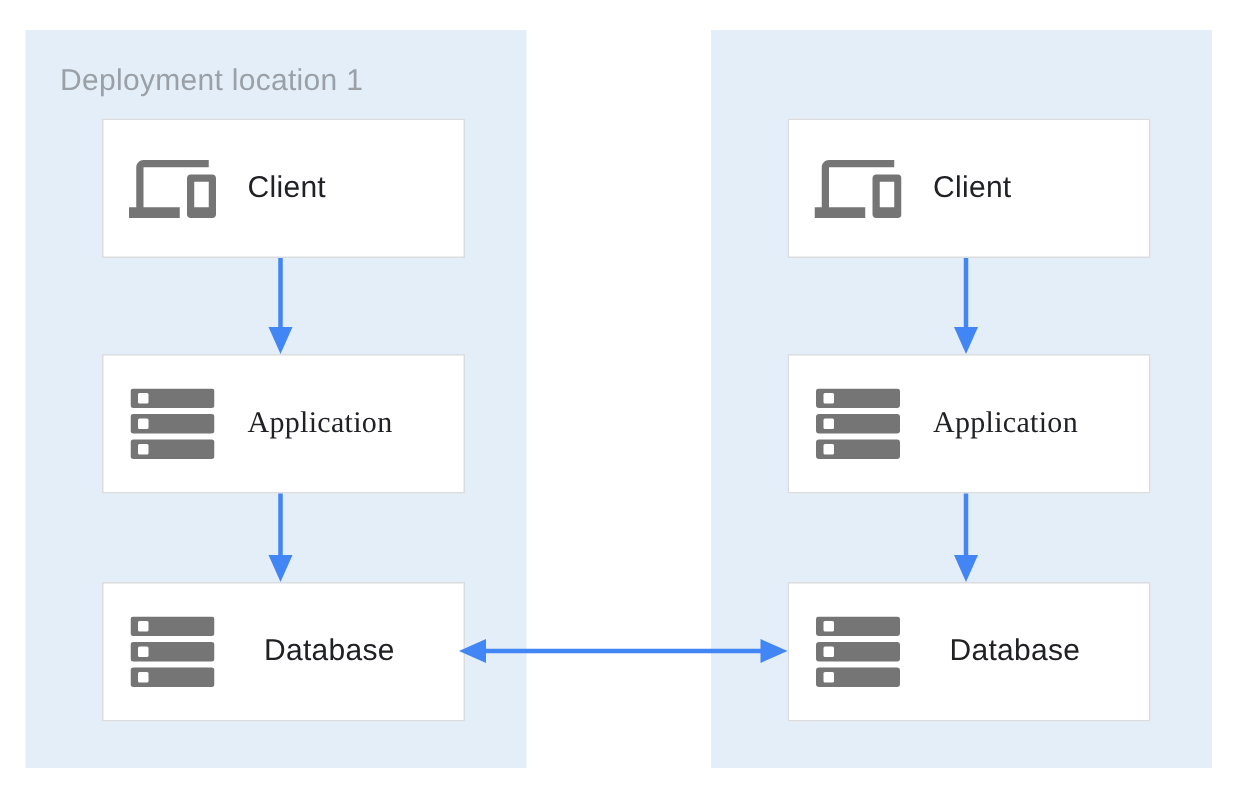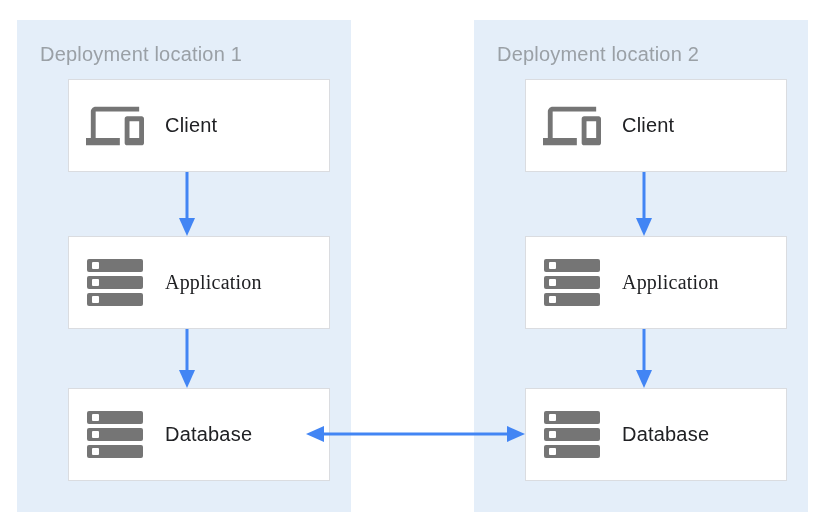--- a/index.html
+++ b/index.html
@@ -26,32 +26,32 @@
     left: 23px;
     font-size: 20px;
     line-height: 22px;
     color: #9AA0A6;
     letter-spacing: 0.2px;
     white-space: nowrap;
   }
   .node {
     position: absolute;
     left: 51px;
-    width: 262px;
+    width: 242px;
     height: 93px;
     background: #FFFFFF;
     border: 1px solid #DADCE0;
     box-sizing: border-box;
     display: flex;
     align-items: center;
     padding-left: 16px;
   }
   .node-client      { top: 59px;  }
   .node-application { top: 216px; font-family: Liberation Serif, serif; }
-  .node-database    { top: 368px; }
+  .node-database    { top: 368px; gap: 11px; }
   .icon-wrap {
     width: 60px;
     height: 60px;
     display: flex;
     align-items: center;
     justify-content: center;
     margin-right: 20px;
     flex: 0 0 auto;
   }
   .node-label {
@@ -115,21 +115,20 @@
             <rect x="5" y="20" width="7" height="7" rx="1"></rect>
             <rect x="5" y="37" width="7" height="7" rx="1"></rect>
           </g>
         </svg>
       </span>
       <span class="node-label">Database</span>
     </div>
   </section>
 
   <section class="panel panel-2">
-    <div class="panel-title">Deployment location 2</div>
 
     <div class="node node-client">
       <span class="icon-wrap">
         <svg width="58" height="58" viewBox="0 0 24 24" aria-hidden="true">
           <path fill="#757575" d="M4 6h18V4H4c-1.1 0-2 .9-2 2v11H0v3h14v-3H4V6zm19 2h-6c-.55 0-1 .45-1 1v10c0 .55.45 1 1 1h6c.55 0 1-.45 1-1V9c0-.55-.45-1-1-1zm-1 9h-4v-7h4v7z"></path>
         </svg>
       </span>
       <span class="node-label">Client</span>
     </div>
 

